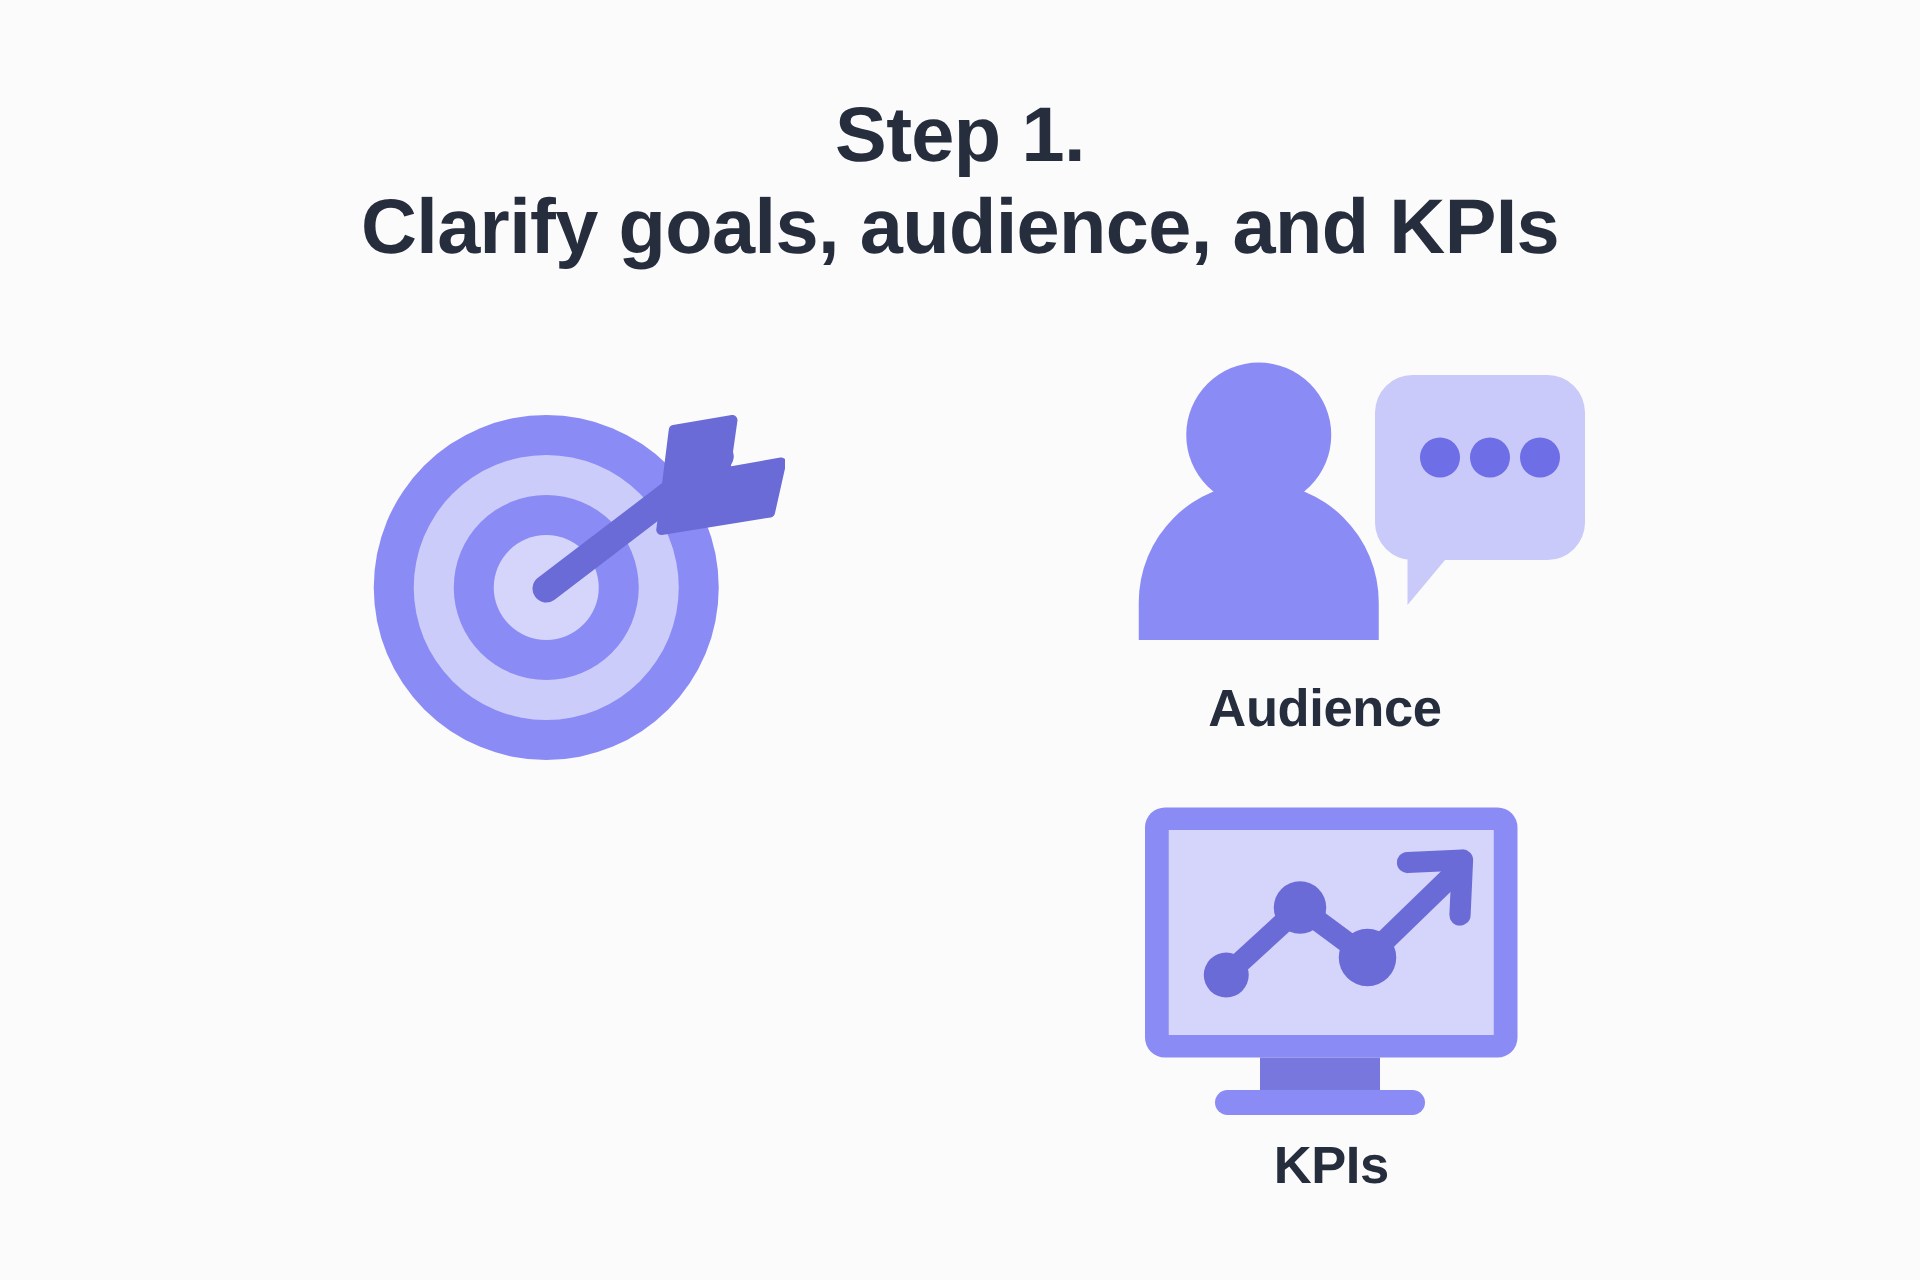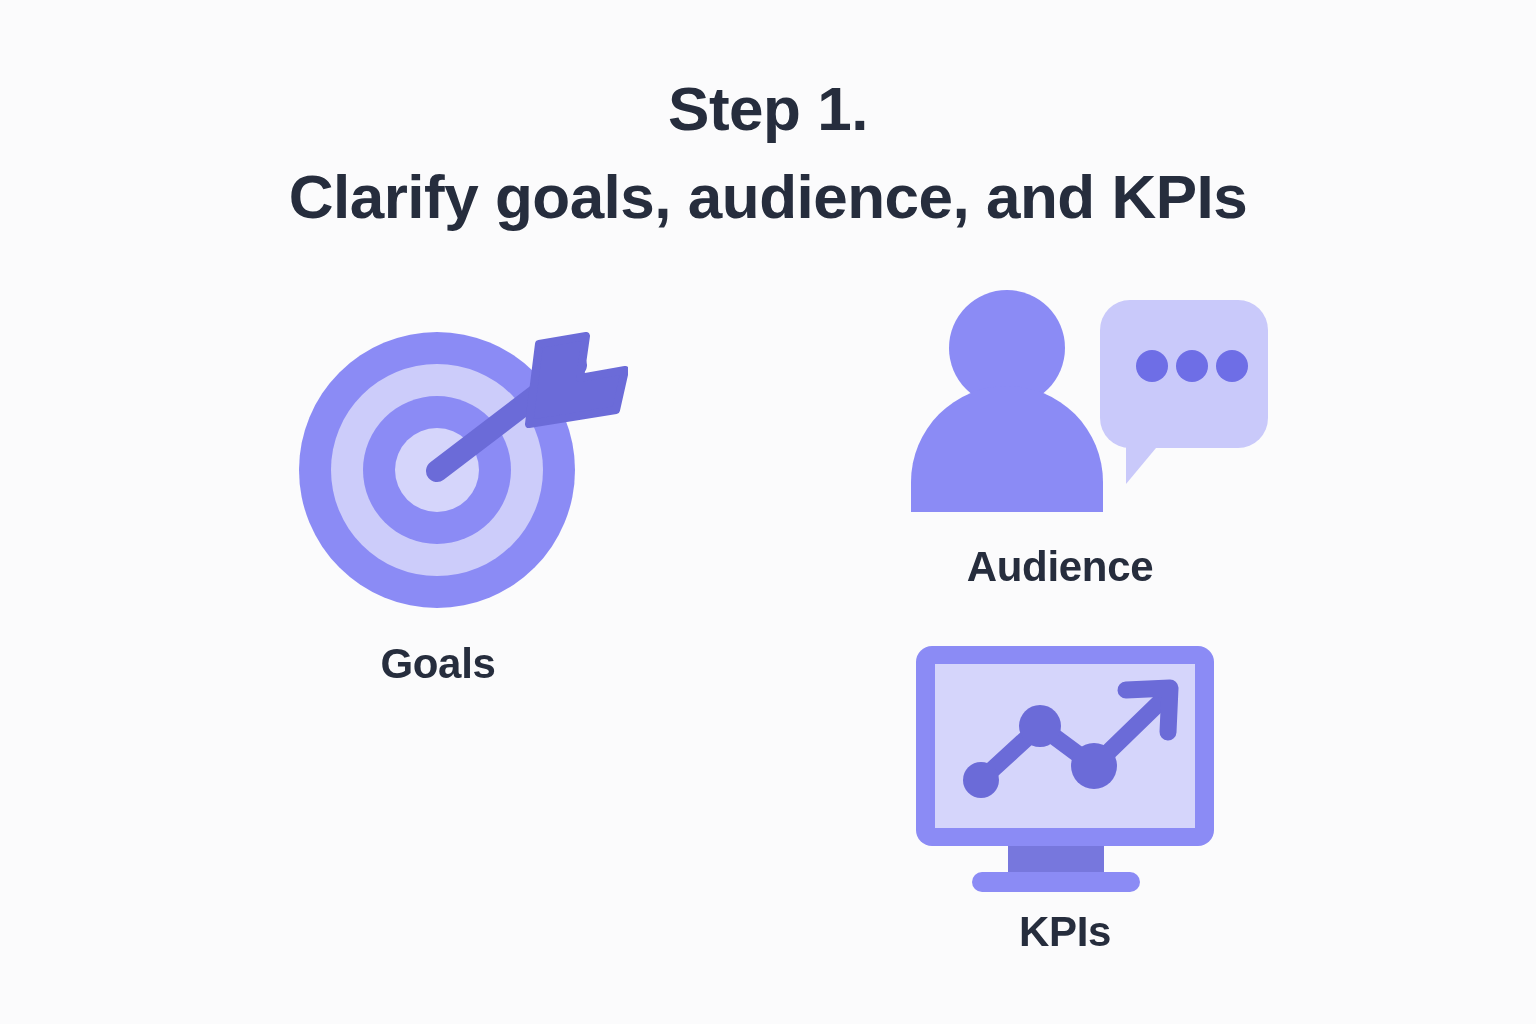--- a/index.html
+++ b/index.html
@@ -32,21 +32,20 @@
     letter-spacing: -0.5px;
     line-height: 1.18;
   }
   .title-line-1 {
     display: block;
     font-size: 62px;
   }
   .title-line-2 {
     display: block;
     font-size: 62px;
-    margin-top: 15px;
   }
 
   
   .icon-block {
     position: absolute;
   }
   .icon-label {
     position: absolute;
     text-align: center;
     color: #262d3d;
@@ -111,21 +110,20 @@
       <circle cx="139" cy="138" r="138" fill="#8b8bf5"></circle>
       <circle cx="139" cy="138" r="106" fill="#ccccfa"></circle>
       <circle cx="139" cy="138" r="74" fill="#8b8bf5"></circle>
       <circle cx="139" cy="138" r="42" fill="#d5d5fb"></circle>
 
       <line x1="139" y1="139" x2="278" y2="33" stroke="#6b6bd8" stroke-width="22" stroke-linecap="round"></line>
 
       <path d="M 241 12 L 288 4 L 282 46 L 327 38 L 318 78 L 231 92 Z" fill="#6b6bd8" stroke="#6b6bd8" stroke-width="8" stroke-linejoin="round"></path>
     </svg>
   </div>
-  <div class="icon-label" id="goals-label">Goals</div>
 
   <div class="icon-block" id="audience-icon">
     <svg width="380" height="232" viewBox="0 0 380 232" xmlns="http://www.w3.org/2000/svg">
 
       <ellipse cx="107" cy="60" rx="58" ry="58" fill="#8b8bf5"></ellipse>
 
       <path d="M 11 224 L 11 194 A 96 96 0 0 1 203 194 L 203 224 Z" fill="#8b8bf5"></path>
 
       <rect x="200" y="12" width="168" height="148" rx="30" ry="30" fill="#c9c9fa"></rect>
 

